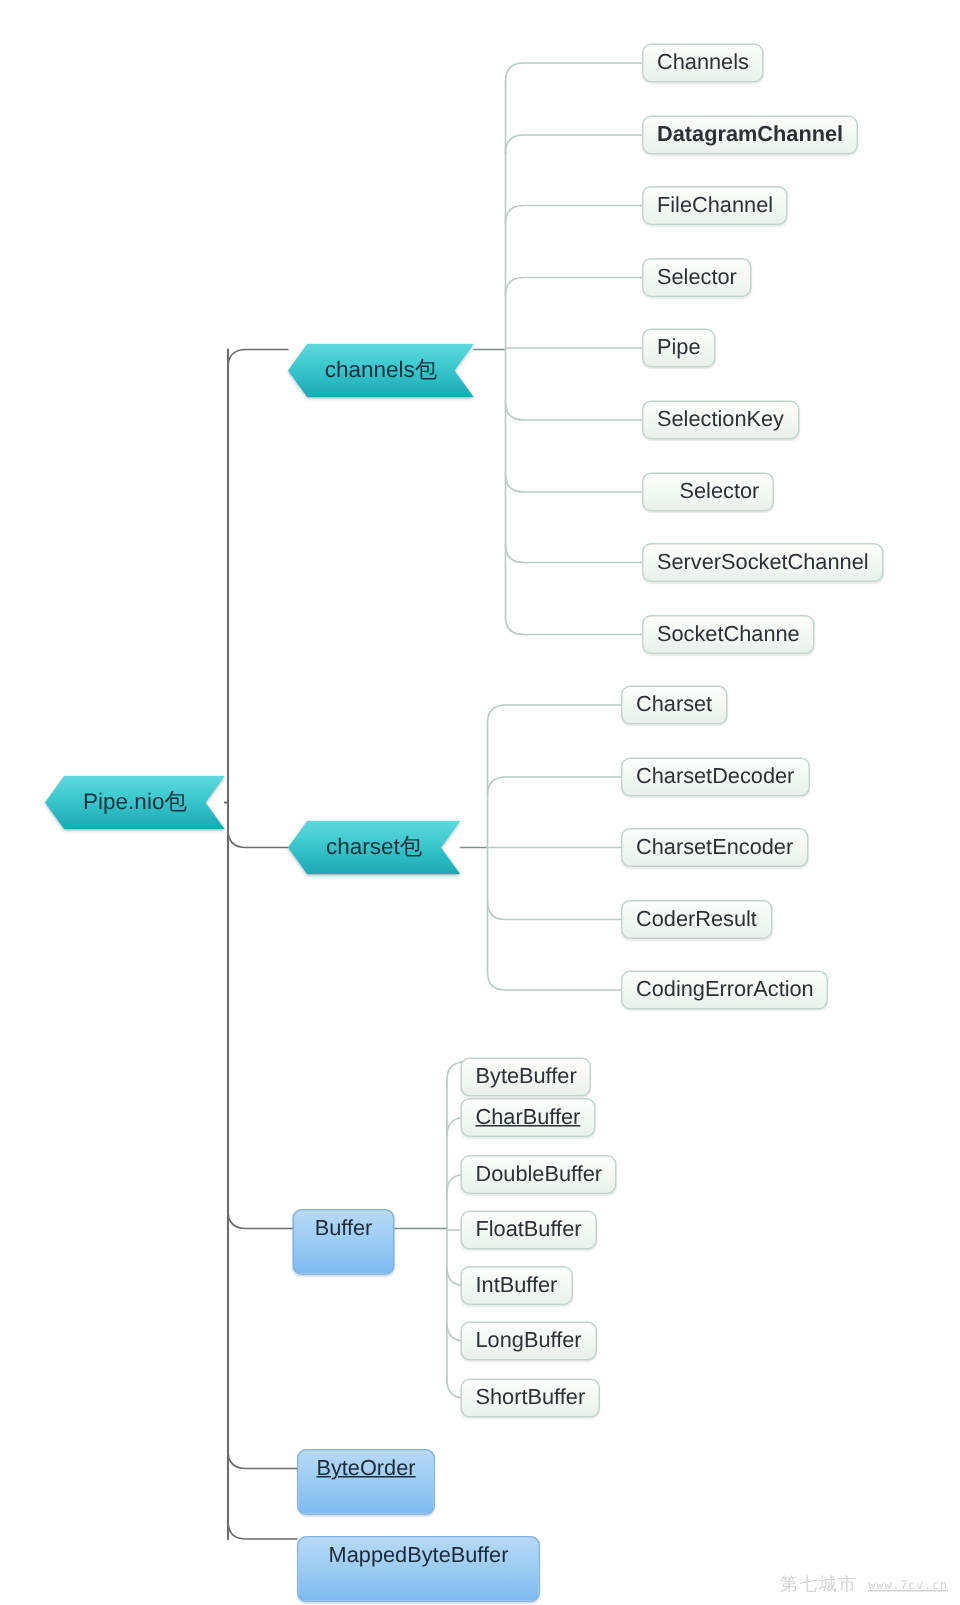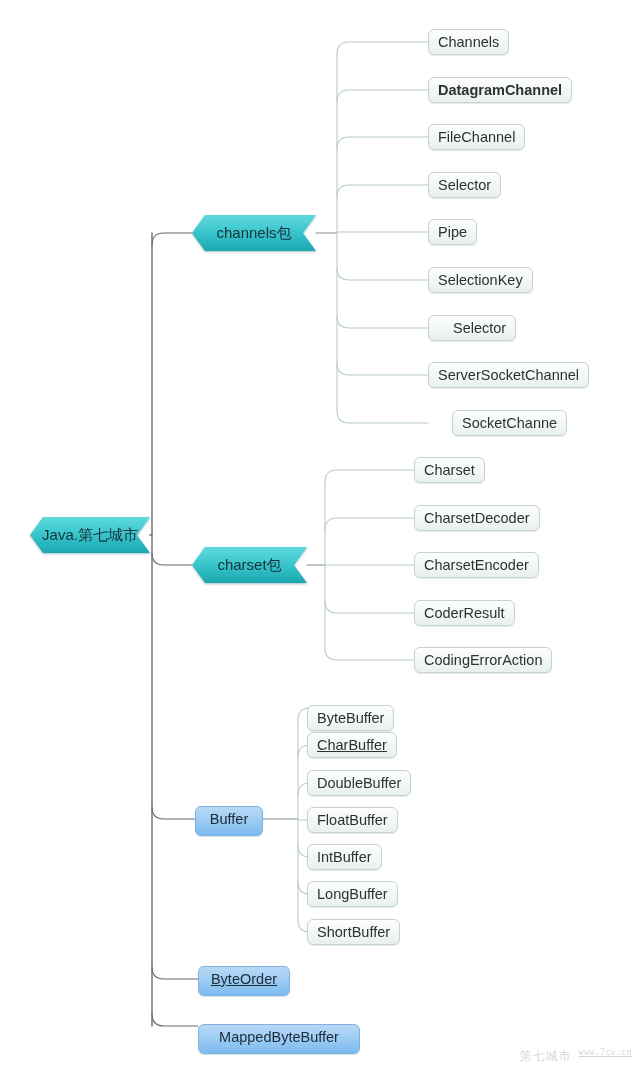--- a/index.html
+++ b/index.html
@@ -39,21 +39,21 @@
     color: #2c3136;
     font-size: 14.5px;
     white-space: nowrap;
     box-shadow: 0 1px 1px rgba(120,140,130,0.18);
   }
 
   
   .bluenode {
     position: absolute;
     box-sizing: border-box;
-    height: 30px;
+    height: 44px;
     line-height: 24px;
     padding: 0 10px;
     border: 1px solid #7fb2e0;
     border-radius: 6px;
     background: linear-gradient(to bottom, #b8d9f6 0%, #9ecdf3 45%, #7dbaf0 100%);
     color: #1d2a38;
     font-size: 14.5px;
     white-space: nowrap;
     box-shadow: 0 1px 1px rgba(90,130,170,0.25);
   }
@@ -80,21 +80,21 @@
     position: absolute;
     filter: drop-shadow(0 1px 1px rgba(60,110,120,0.45));
   }
 
   
   #watermark {
     position: absolute;
     right: 8px;
     bottom: 5px;
     display: flex;
-    align-items: flex-start;
+    align-items: center;
     gap: 7px;
     opacity: 0.42;
     color: #9a9a9a;
   }
   #watermark .wm-cn {
     font-size: 12px;
     letter-spacing: 1px;
     font-family: "DejaVu Sans", sans-serif;
   }
   #watermark .wm-url {
@@ -141,39 +141,39 @@
       <path d="M 298 820 H 307" fill="none" stroke="#b9cdc2" stroke-width="1.1" stroke-linecap="round"></path>
       <path d="M 298 845 Q 298 857 310 857 H 307" fill="none" stroke="#b9cdc2" stroke-width="1.1" stroke-linecap="round"></path>
       <path d="M 298 882 Q 298 894 310 894 H 307" fill="none" stroke="#b9cdc2" stroke-width="1.1" stroke-linecap="round"></path>
       <path d="M 298 920 Q 298 932 310 932 H 307" fill="none" stroke="#b9cdc2" stroke-width="1.1" stroke-linecap="round"></path>
       <path d="M 152 967 Q 152 979 164 979 H 198" fill="none" stroke="#6d6d6d" stroke-width="1.1" stroke-linecap="round"></path>
       <path d="M 152 1014 Q 152 1026 164 1026 H 198" fill="none" stroke="#6d6d6d" stroke-width="1.1" stroke-linecap="round"></path>
     </svg>
 
   <div class="hexwrap" id="node-root" style="left: 30px; top: 517px;">
     <div class="hex" style="width: 120px;">
-      <span>Java.第七城市</span>
+      <span>Pipe.nio包</span>
     </div>
   </div>
 
   <div id="nodes">
       <div class="hexwrap" style="left: 192px; top: 215px;">
-        <div class="hex" style="width: 124px;">
+        <div class="hex" style="width: 124px; margin-top: 14px;">
           <span>channels包</span>
         </div>
       </div>
       <div class="leaf" style="left: 428px; top: 29px;">Channels</div>
       <div class="leaf" style="left: 428px; top: 77px; font-weight: bold;">DatagramChannel</div>
       <div class="leaf" style="left: 428px; top: 124px;">FileChannel</div>
       <div class="leaf" style="left: 428px; top: 172px;">Selector</div>
       <div class="leaf" style="left: 428px; top: 219px;">Pipe</div>
       <div class="leaf" style="left: 428px; top: 267px;">SelectionKey</div>
       <div class="leaf" style="left: 428px; top: 315px; padding-left: 24px;">Selector</div>
       <div class="leaf" style="left: 428px; top: 362px;">ServerSocketChannel</div>
-      <div class="leaf" style="left: 452px; top: 410px;">SocketChanne</div>
+      <div class="leaf" style="left: 428px; top: 410px;">SocketChanne</div>
       <div class="hexwrap" style="left: 192px; top: 547px;">
         <div class="hex" style="width: 115px;">
           <span>charset包</span>
         </div>
       </div>
       <div class="leaf" style="left: 414px; top: 457px;">Charset</div>
       <div class="leaf" style="left: 414px; top: 505px;">CharsetDecoder</div>
       <div class="leaf" style="left: 414px; top: 552px;">CharsetEncoder</div>
       <div class="leaf" style="left: 414px; top: 600px;">CoderResult</div>
       <div class="leaf" style="left: 414px; top: 647px;">CodingErrorAction</div>

